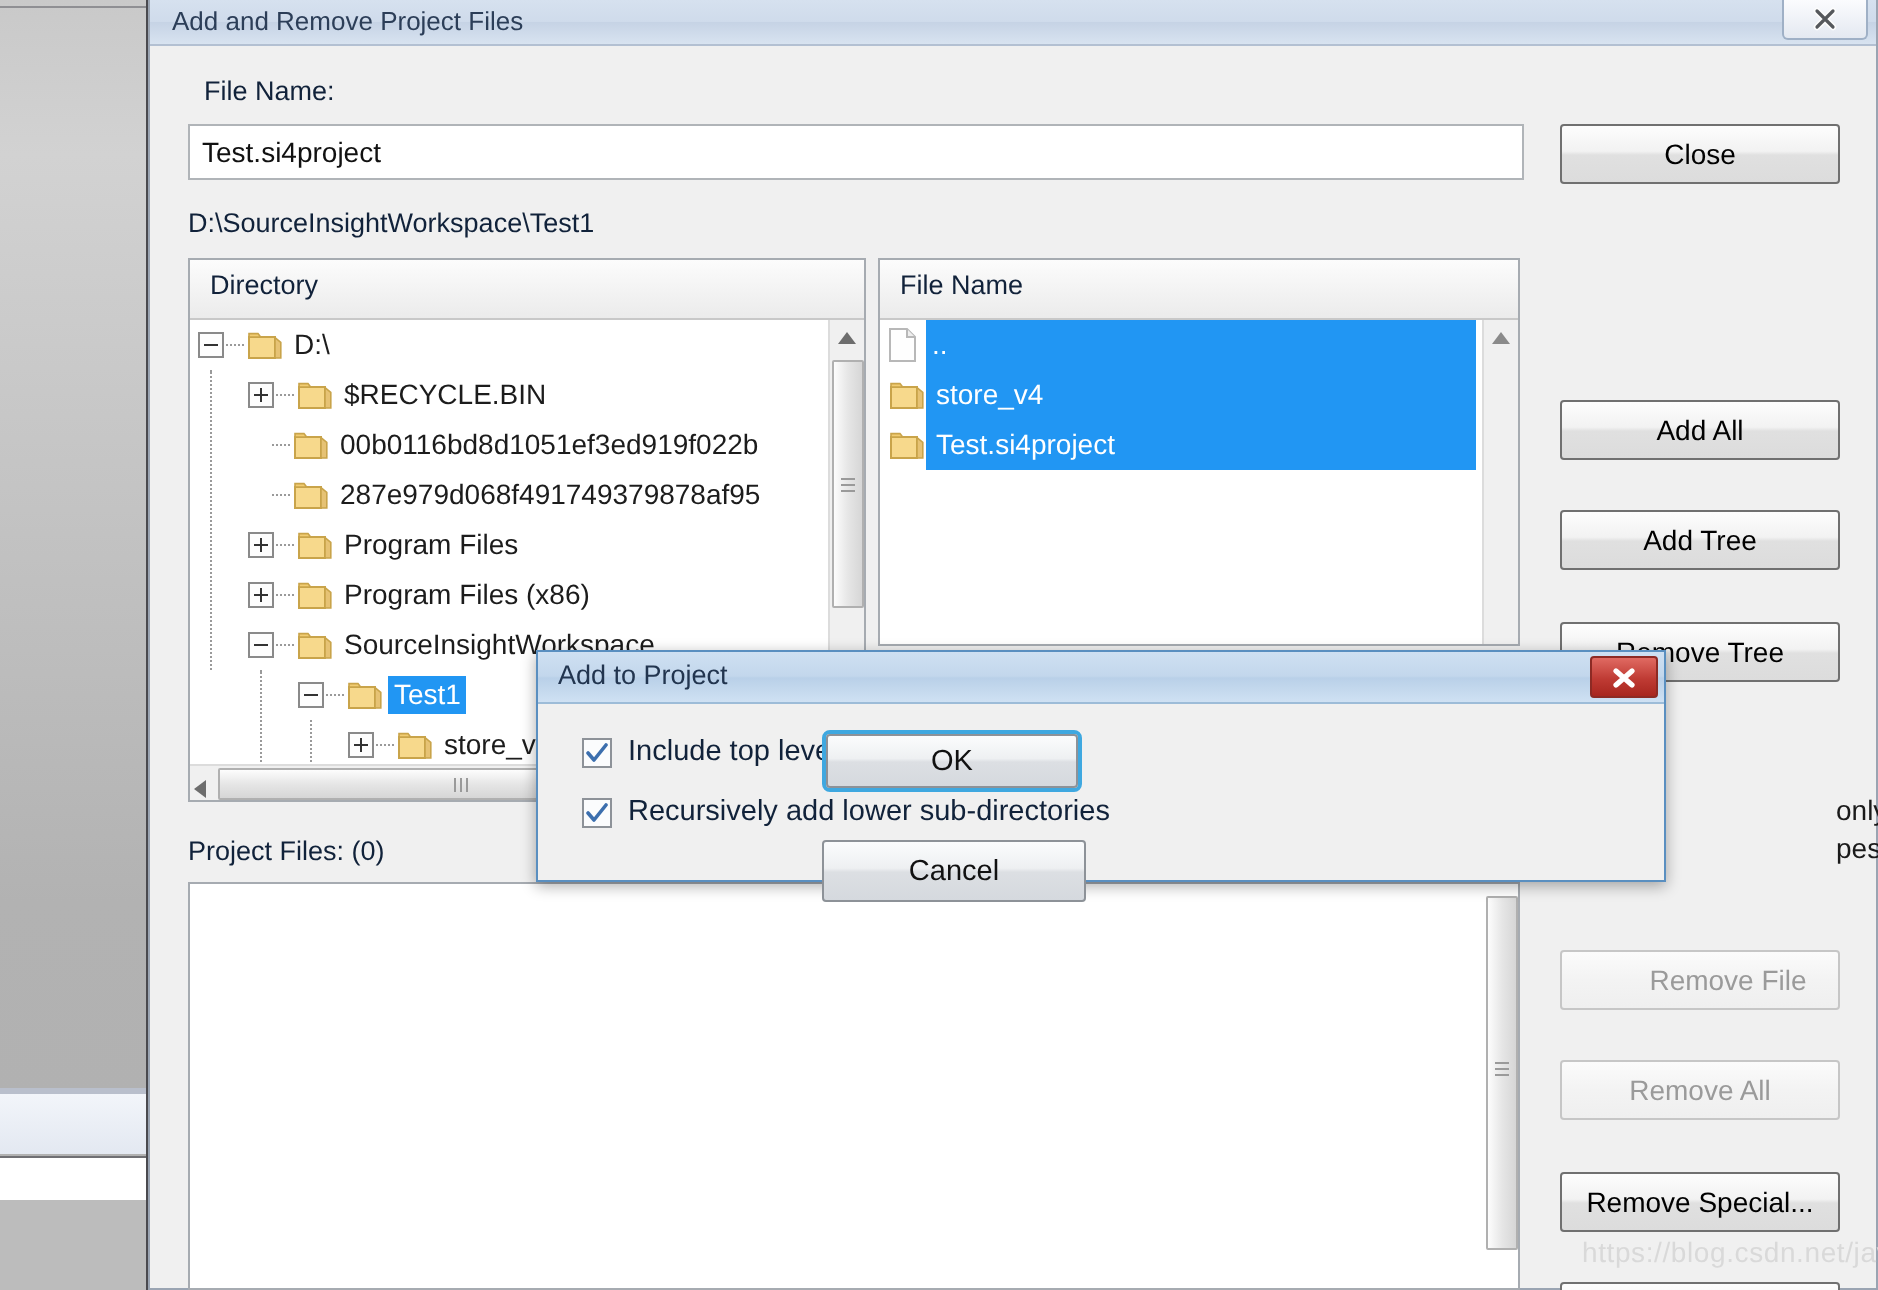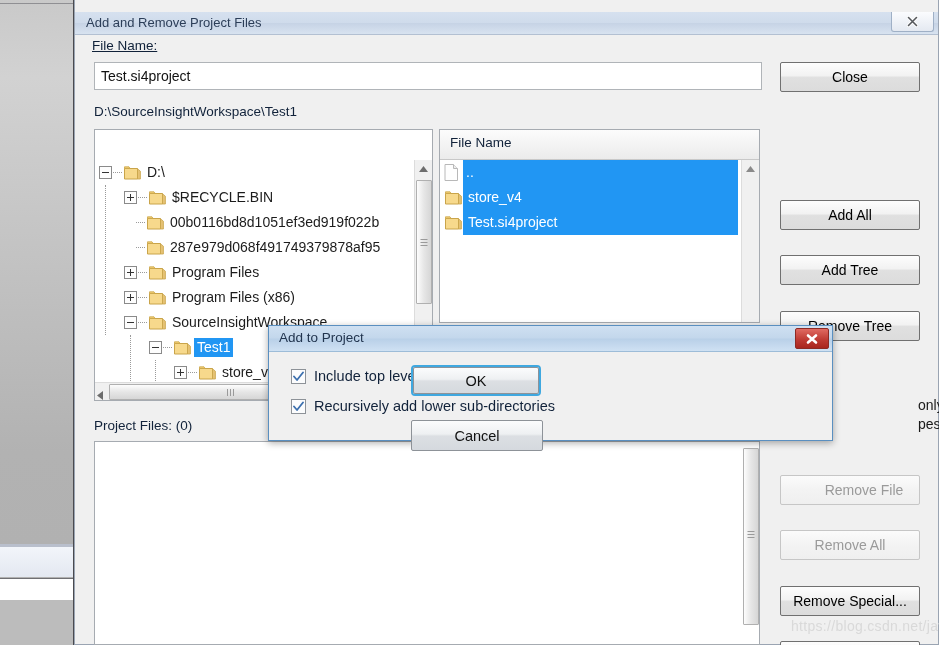--- a/index.html
+++ b/index.html
@@ -17,21 +17,21 @@
     background:linear-gradient(to bottom,#f2f5fa,#e3e8f1);}
   #bd-white{position:absolute;left:0;top:578px;width:73px;height:21px;background:#fff;border-top:1px solid #6f6f73;border-bottom:1px solid #6f6f73;}
   #bd-bottom{position:absolute;left:0;top:600px;width:73px;height:45px;background:#bcbcbc;}
   #bd-edge{position:absolute;left:73px;top:0;width:1px;height:645px;background:#4a4a4f;}
 
   
   #window{position:absolute;left:74px;top:0;width:865px;height:645px;
     background:#f0f0f0;border:1px solid #9aa4b2;border-top:none;box-sizing:border-box;}
   #titlebar{position:relative;height:22px;
     background:linear-gradient(to bottom,#d6e1ef 0%,#cfdbeb 50%,#c6d3e5 51%,#d8e3f0 100%);
-    border-bottom:1px solid #b3c0d2;margin-top:12px;}
+    border-bottom:1px solid #b3c0d2;}
   #title-text{position:absolute;left:11px;top:3px;font-size:13px;color:#2c3e58;white-space:nowrap;}
   #title-close{position:absolute;right:4px;top:0px;width:41px;height:19px;
     background:linear-gradient(to bottom,#fbfcfe,#e4e9f1);
     border:1px solid #9fb0c6;border-top:none;border-radius:0 0 3px 3px;
     display:flex;align-items:center;justify-content:center;cursor:pointer;}
   #title-close svg{display:block;}
 
   .lbl{position:absolute;font-size:13.5px;color:#11223a;white-space:nowrap;}
 
   
@@ -145,25 +145,26 @@
   <div id="titlebar">
     <div id="title-text">Add and Remove Project Files</div>
     <div id="title-close">
       <svg width="13" height="13" viewBox="0 0 13 13" aria-hidden="true">
         <path d="M2.5 2.5 L10.5 10.5 M10.5 2.5 L2.5 10.5" stroke="#fdfdfd" stroke-width="3.2" stroke-linecap="round"></path>
         <path d="M2.5 2.5 L10.5 10.5 M10.5 2.5 L2.5 10.5" stroke="#55585c" stroke-width="1.6" stroke-linecap="round"></path>
       </svg>
     </div>
   </div>
 
-  <div class="lbl" style="left:17px;top:38px;text-decoration:underline;">File Name:</div>
+  <div class="lbl" style="left:27px;top:38px;">File Name:</div>
   <div id="filename-input" title="Test.si4project">Test.si4project</div>
   <div class="lbl" style="left:19px;top:104px;">D:\SourceInsightWorkspace\Test1</div>
 
   <div class="pane" id="dir-pane">
+    <div class="pane-head">Directory</div>
     <div id="tree">
         <div class="trow">
           <span class="tw" style="left:4px;">
             <span class="pm"></span>
             <span class="dots"></span>
             <svg class="folder" viewBox="0 0 17 14">
               <path d="M0.5 2.5 L0.5 13 L13.5 13 L13.5 2.5 Z" fill="#f7d98c" stroke="#c9a44a" stroke-width="1"></path>
               <path d="M0.5 2.5 L0.5 0.8 L5 0.8 L6.3 2.5 Z" fill="#f2cd72" stroke="#c9a44a" stroke-width="0.8"></path>
               <path d="M13.5 2.8 L16.4 5.2 L16.4 13 L13.5 13 Z" fill="#e6c274" stroke="#c9a44a" stroke-width="0.8"></path>
             </svg>

